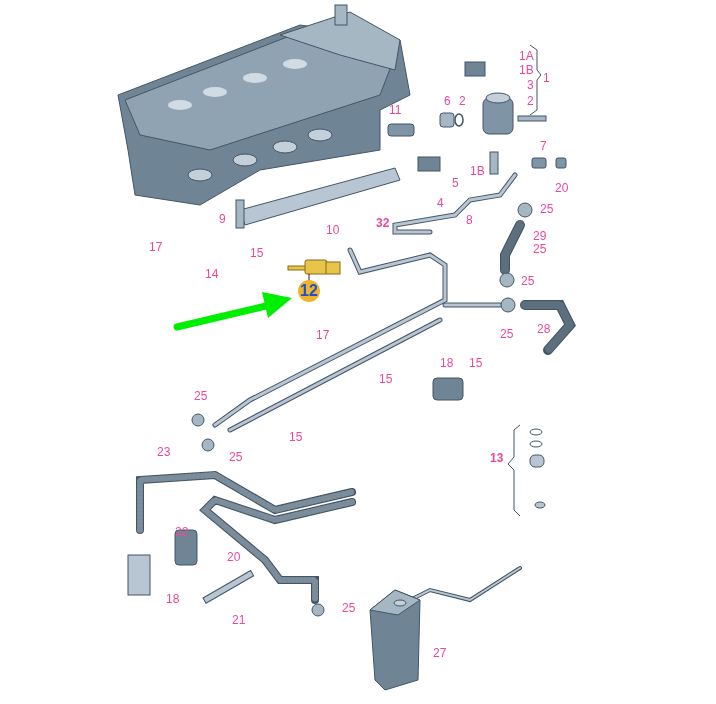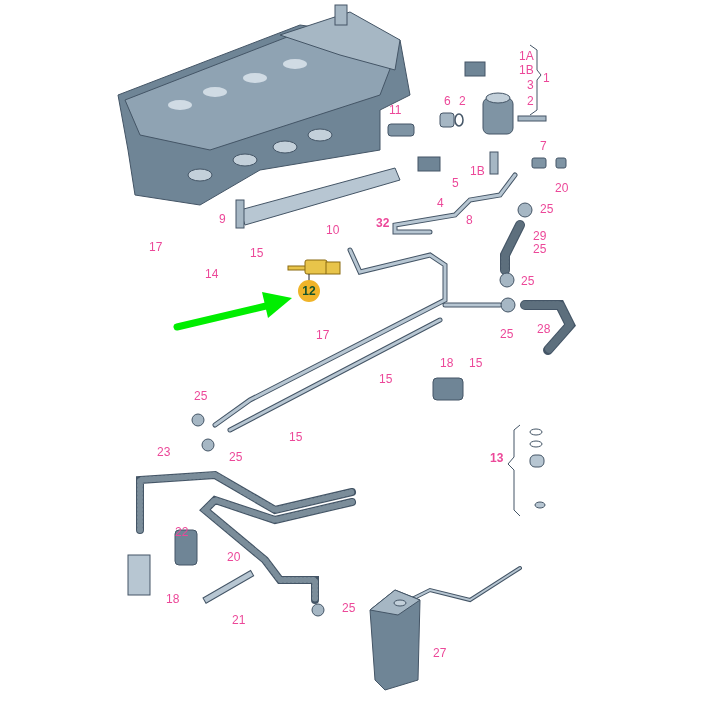--- a/index.html
+++ b/index.html
@@ -1,19 +1,19 @@
 <!DOCTYPE html>
 <html><head>
 <meta charset="utf-8">
 <style>
   html, body { margin:0; padding:0; background:#ffffff; }
   body { width:716px; height:704px; position:relative; overflow:hidden; font-family:"Liberation Sans", sans-serif; }
   #diagram { position:absolute; left:0; top:0; width:716px; height:704px; }
   .lbl { position:absolute; font-size:12px; color:#ec4899; line-height:12px; white-space:nowrap; }
-  .hl { position:absolute; width:22px; height:22px; border-radius:50%; background:#f0b429; color:#14532d; font-size:12px; font-weight:bold; text-align:center; line-height:22px; }
+  .hl { position:absolute; width:22px; height:22px; border-radius:50%; background:#f0b429; color:#1d4ed8; font-size:16px; font-weight:bold; text-align:center; line-height:22px; }
 </style>
 </head>
 <body>
 
 <svg id="diagram" viewBox="0 0 716 704" xmlns="http://www.w3.org/2000/svg">
 
   <g>
     <polygon points="118,95 300,25 400,40 410,95 380,110 380,150 260,170 200,205 135,195 128,150" fill="#6f8596" stroke="#445566"></polygon>
     <polygon points="125,100 300,32 398,48 380,95 210,150 140,135" fill="#8fa3b3" stroke="#445566"></polygon>
     <polygon points="280,35 350,12 400,40 395,70 340,55" fill="#a6b7c4" stroke="#445566"></polygon>

